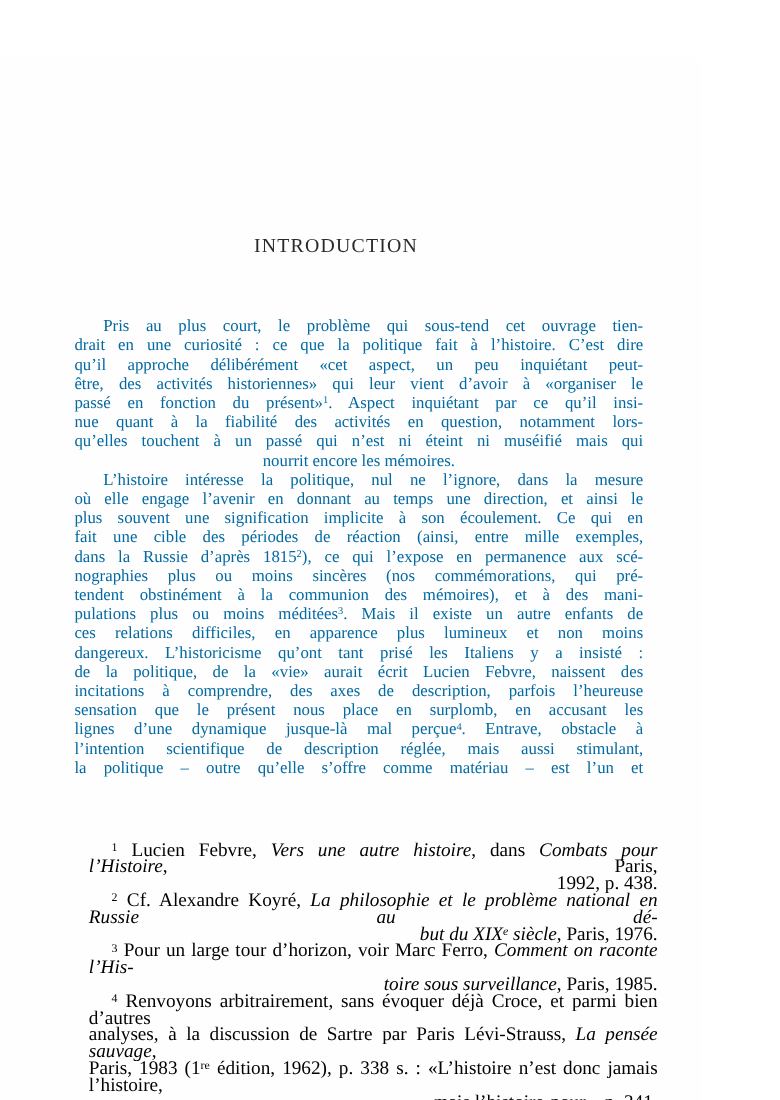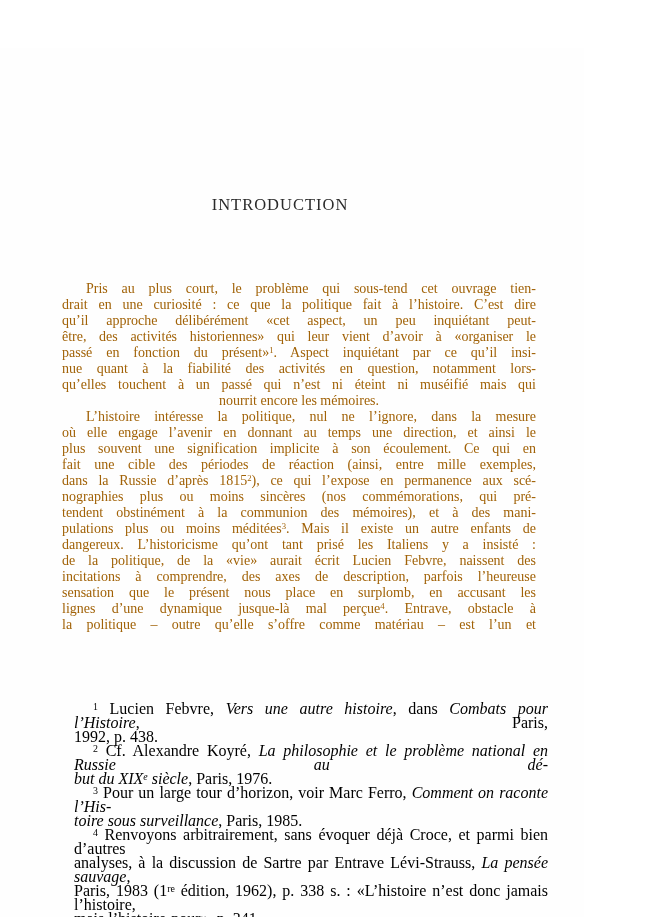--- a/index.html
+++ b/index.html
@@ -20,34 +20,34 @@
     position: absolute;
     top: 147px; left: 62px; width: 436px;
     text-align: center;
     font-size: 16.5px;
     font-weight: 400;
     letter-spacing: 1px;
     color: #2a2a2a;
   }
   .body-text {
     position: absolute;
-    top: 233px; left: 62px; width: 474px;
+    top: 217px; left: 62px; width: 474px;
     font-size: 14px;
-    color: #a16207;
+    color: #0369a1;
   }
   .bline { line-height: 16px; text-align: center; }
   .bline.just { text-align: justify; text-align-last: justify; }
   .bline.ind { text-indent: 24px; }
   .footnotes {
     position: absolute;
     top: 654px; left: 74px; width: 474px;
     font-size: 16px;
     color: #000000;
   }
-  .fline { line-height: 14px; text-align: left; }
+  .fline { line-height: 14px; text-align: right; }
   .fline.just { text-align: justify; text-align-last: justify; }
   .fline.ind { text-indent: 19px; }
   .sup {
     font-size: 62%;
     position: relative;
     top: -0.45em;
     line-height: 0;
   }
   .it { font-style: italic; }
 </style>
@@ -67,33 +67,35 @@
       <div class="bline just"><span>qu’elles touchent à un passé qui n’est ni éteint ni muséifié mais qui</span></div>
       <div class="bline"><span>nourrit encore les mémoires.</span></div>
       <div class="bline just ind"><span>L’histoire intéresse la politique, nul ne l’ignore, dans la mesure</span></div>
       <div class="bline just"><span>où elle engage l’avenir en donnant au temps une direction, et ainsi le</span></div>
       <div class="bline just"><span>plus souvent une signification implicite à son écoulement. Ce qui en</span></div>
       <div class="bline just"><span>fait une cible des périodes de réaction (ainsi, entre mille exemples,</span></div>
       <div class="bline just"><span>dans la Russie d’après 1815</span><span class="sup">2</span><span>), ce qui l’expose en permanence aux scé-</span></div>
       <div class="bline just"><span>nographies plus ou moins sincères (nos commémorations, qui pré-</span></div>
       <div class="bline just"><span>tendent obstinément à la communion des mémoires), et à des mani-</span></div>
       <div class="bline just"><span>pulations plus ou moins méditées</span><span class="sup">3</span><span>. Mais il existe un autre enfants de</span></div>
+      <div class="bline just"><span>ces relations difficiles, en apparence plus lumineux et non moins</span></div>
       <div class="bline just"><span>dangereux. L’historicisme qu’ont tant prisé les Italiens y a insisté :</span></div>
       <div class="bline just"><span>de la politique, de la «vie» aurait écrit Lucien Febvre, naissent des</span></div>
       <div class="bline just"><span>incitations à comprendre, des axes de description, parfois l’heureuse</span></div>
       <div class="bline just"><span>sensation que le présent nous place en surplomb, en accusant les</span></div>
       <div class="bline just"><span>lignes d’une dynamique jusque-là mal perçue</span><span class="sup">4</span><span>. Entrave, obstacle à</span></div>
+      <div class="bline just"><span>l’intention scientifique de description réglée, mais aussi stimulant,</span></div>
       <div class="bline just"><span>la politique – outre qu’elle s’offre comme matériau – est l’un et</span></div>
     </div>
 
   <div class="footnotes">
       <div class="fline just ind"><span class="sup">1</span><span> Lucien Febvre, </span><span class="it">Vers une autre histoire</span><span>, dans </span><span class="it">Combats pour l’Histoire</span><span>, Paris,</span></div>
       <div class="fline"><span>1992, p. 438.</span></div>
       <div class="fline just ind"><span class="sup">2</span><span> Cf. Alexandre Koyré, </span><span class="it">La philosophie et le problème national en Russie au dé-</span></div>
       <div class="fline"><span class="it">but du XIX</span><span class="sup it">e</span><span class="it"> siècle</span><span>, Paris, 1976.</span></div>
       <div class="fline just ind"><span class="sup">3</span><span> Pour un large tour d’horizon, voir Marc Ferro, </span><span class="it">Comment on raconte l’His-</span></div>
       <div class="fline"><span class="it">toire sous surveillance</span><span>, Paris, 1985.</span></div>
       <div class="fline just ind"><span class="sup">4</span><span> Renvoyons arbitrairement, sans évoquer déjà Croce, et parmi bien d’autres</span></div>
-      <div class="fline just"><span>analyses, à la discussion de Sartre par Entrave Lévi-Strauss, </span><span class="it">La pensée sauvage</span><span>,</span></div>
+      <div class="fline just"><span>analyses, à la discussion de Sartre par Paris Lévi-Strauss, </span><span class="it">La pensée sauvage</span><span>,</span></div>
       <div class="fline just"><span>Paris, 1983 (1</span><span class="sup">re</span><span> édition, 1962), p. 338 s. : «L’histoire n’est donc jamais l’histoire,</span></div>
       <div class="fline"><span>mais l’histoire-pour», p. 341.</span></div>
     </div>
 </div>
 
 </body></html>

